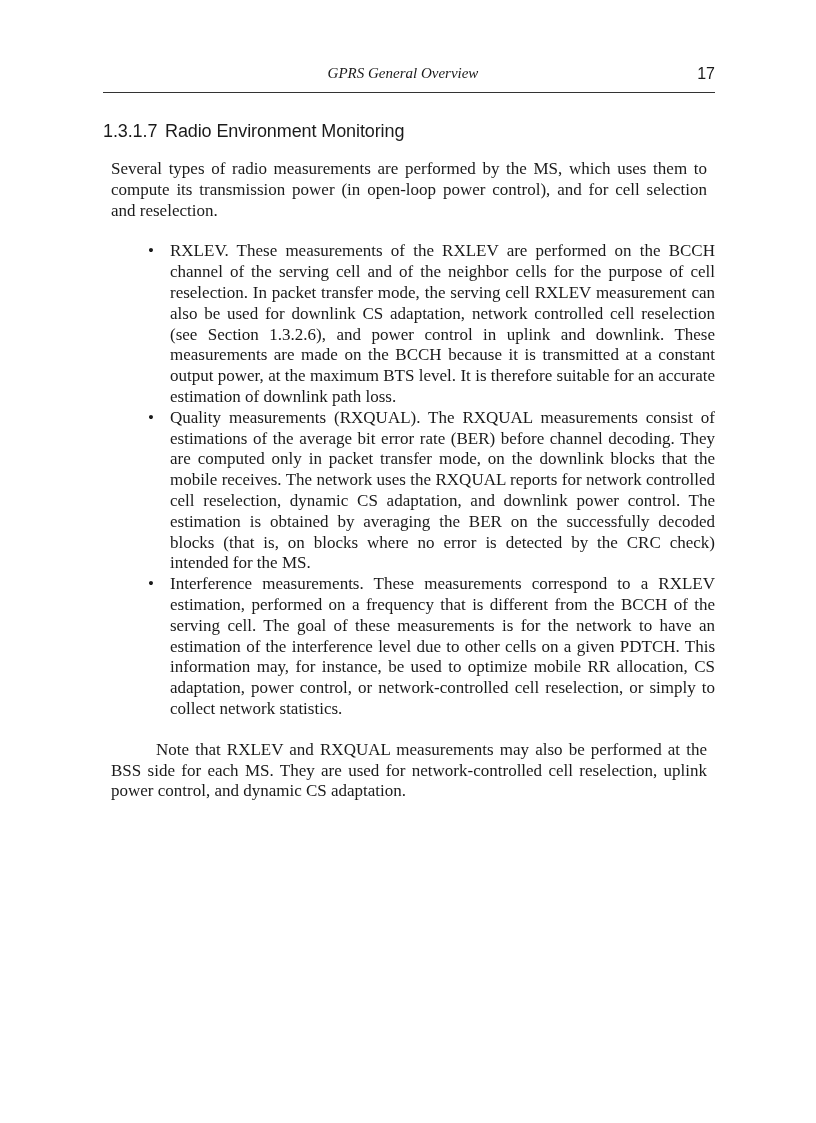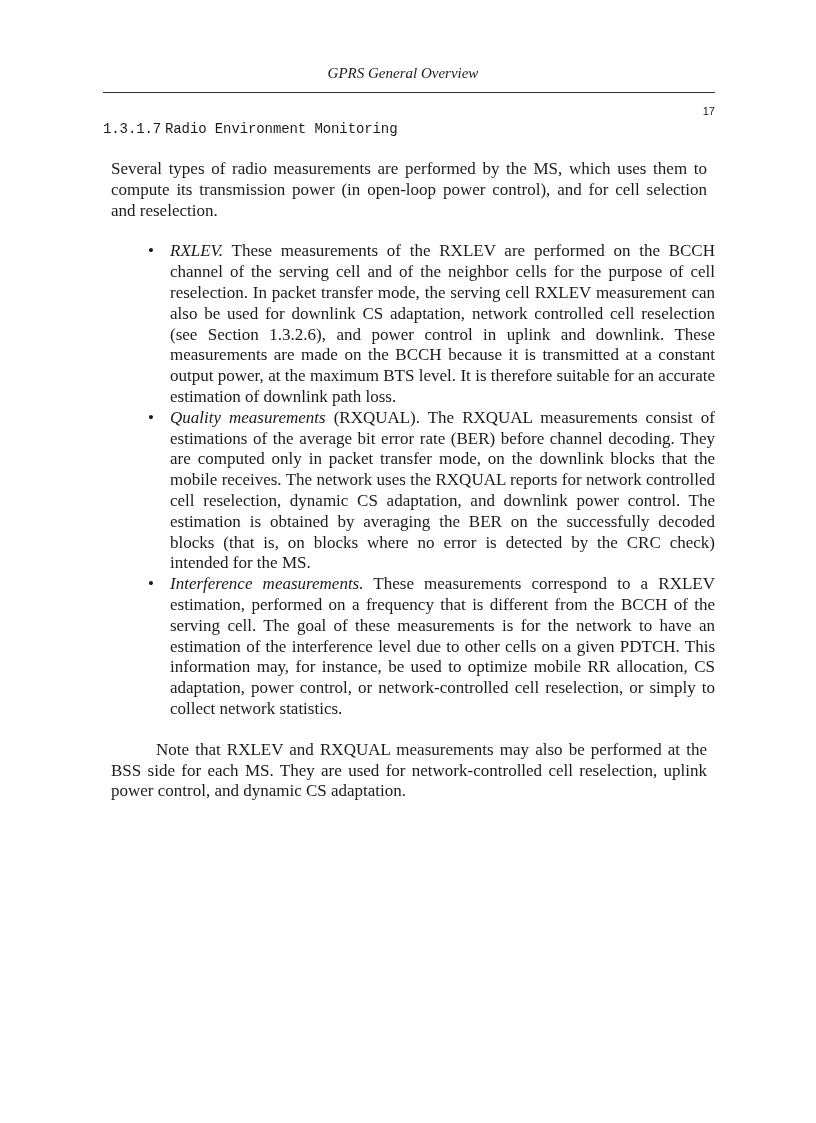--- a/index.html
+++ b/index.html
@@ -1,30 +1,30 @@
 <!DOCTYPE html>
 <html><head>
 <meta charset="utf-8">
 <style>
   html, body { margin: 0; padding: 0; background: #ffffff; }
   body { width: 816px; height: 1123px; position: relative; overflow: hidden; color: #1a1a1a; }
   .page { position: absolute; left: 103px; top: 0; width: 612px; }
   .running-head { position: absolute; top: 63px; left: 0; width: 612px; height: 24px; font-family: "Liberation Serif", serif; font-size: 15px; }
   .running-title { position: absolute; left: 0; right: 12px; text-align: center; font-style: italic; top: 2px; }
-  .page-number { position: absolute; right: 0; top: 2px; font-family: "Liberation Sans", sans-serif; font-size: 11px; margin-top: 40px; }
+  .page-number { position: absolute; right: 0; top: 2px; font-family: "Liberation Sans", sans-serif; font-size: 16px; }
   .rule { position: absolute; top: 92px; left: 0; width: 612px; height: 0; border-top: 1.5px solid #333; }
-  .section-heading { position: absolute; top: 121px; left: 0; font-family: Liberation Mono, monospace; font-size: 14px; letter-spacing: -0.1px; }
+  .section-heading { position: absolute; top: 121px; left: 0; font-family: Liberation Sans, sans-serif; font-size: 18px; letter-spacing: -0.1px; }
   .section-heading .num { display: inline-block; width: 62px; }
   .body { position: absolute; top: 151px; left: 0; width: 612px; font-family: "Liberation Serif", serif; font-size: 17px; line-height: 20.8px; text-align: justify; }
   .body p { margin: 8px; }
   .indent { text-indent: 45px; }
   ul.bullets { list-style: none; margin: 20px 0 20px 0; padding: 0 0 0 67px; }
   ul.bullets li { position: relative; text-align: justify; }
   ul.bullets li .bullet { position: absolute; left: -22px; top: 0; }
-  .term { font-style: italic; }
+  .term { }
   .em { }
 </style>
 </head>
 <body>
 
 <div class="page">
   <div class="running-head">
     <span class="running-title">GPRS General Overview</span>
     <span class="page-number">17</span>
   </div>

